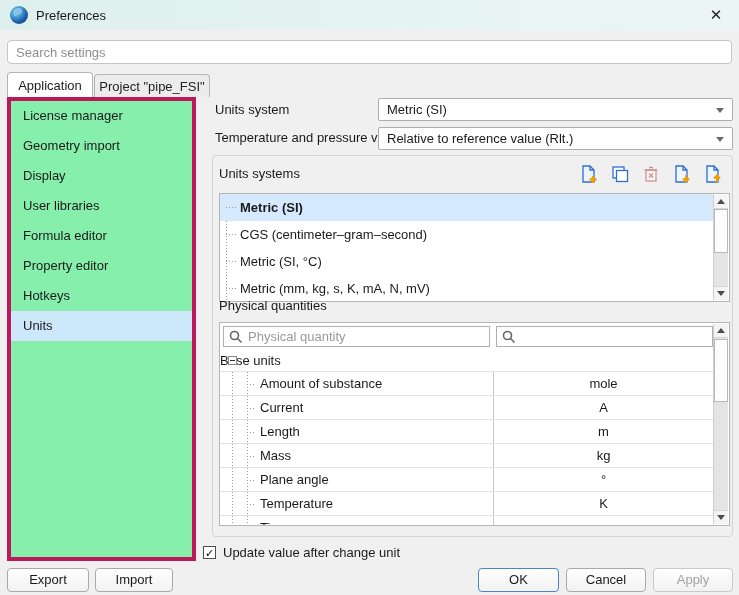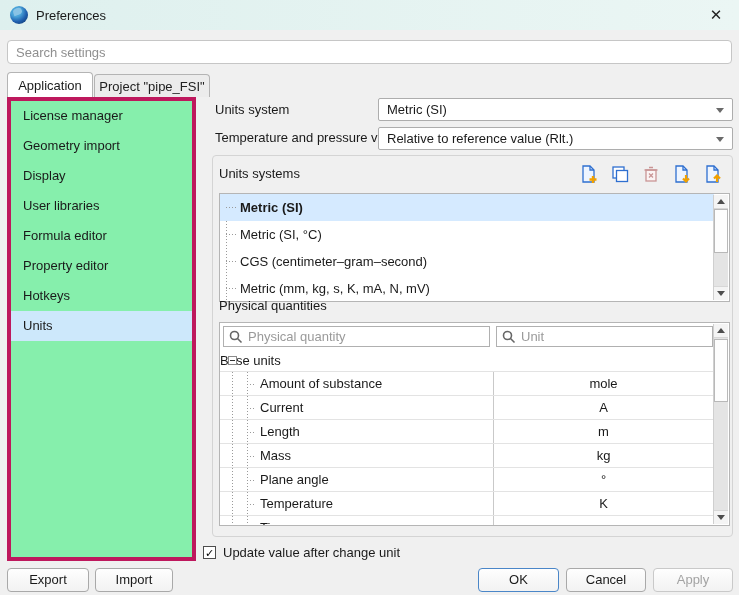--- a/index.html
+++ b/index.html
@@ -197,22 +197,22 @@
         <path d="M4 2 h7 l4 4 v12 h-11 z" fill="#eef5ff" stroke="#2e6fd0" stroke-width="1.3"></path>
         <path d="M11 2 v4 h4" fill="none" stroke="#2e6fd0" stroke-width="1.3"></path>
         <path d="M14 18 v-6 M11 14.5 l3 -3 3 3" stroke="#f0a000" stroke-width="2.2" fill="none"></path>
       </svg>
     </div>
   </div>
 
   <div id="units-list">
     <div class="rootline"></div>
     <div class="us-row selected">Metric (SI)</div>
+    <div class="us-row">CGS (centimeter–gram–second)</div>
     <div class="us-row">Metric (SI, °C)</div>
-    <div class="us-row">CGS (centimeter–gram–second)</div>
     <div class="us-row">Metric (mm, kg, s, K, mA, N, mV)</div>
 
     <div class="vscroll">
       <div class="sb-arrow sb-up">
           <span class="tri-up"></span>
         </div>
       <div class="sb-thumb" style="top:14px; height:44px;"></div>
       <div class="sb-arrow sb-down">
           <span class="tri-down"></span>
         </div>
@@ -231,21 +231,20 @@
       </span>
       <input placeholder="Physical quantity" style="">
     </div>
     <div class="pq-search" id="pq-search-unit">
       <span class="mag-icon">
         <svg width="14" height="14" viewBox="0 0 14 14">
             <circle cx="5.5" cy="5.5" r="4" fill="none" stroke="#666" stroke-width="1.6"></circle>
             <path d="M8.5 8.5 L12.5 12.5" stroke="#666" stroke-width="1.6"></path>
           </svg>
       </span>
-      <input placeholder="Unit" style="">
     </div>
 
     <div id="pq-coldivider"></div>
 
     <div id="pq-rows">
       <div class="pq-group-row">
         <span class="expander"></span>
         <span>Base units</span>
       </div>
       <div class="pq-row">

